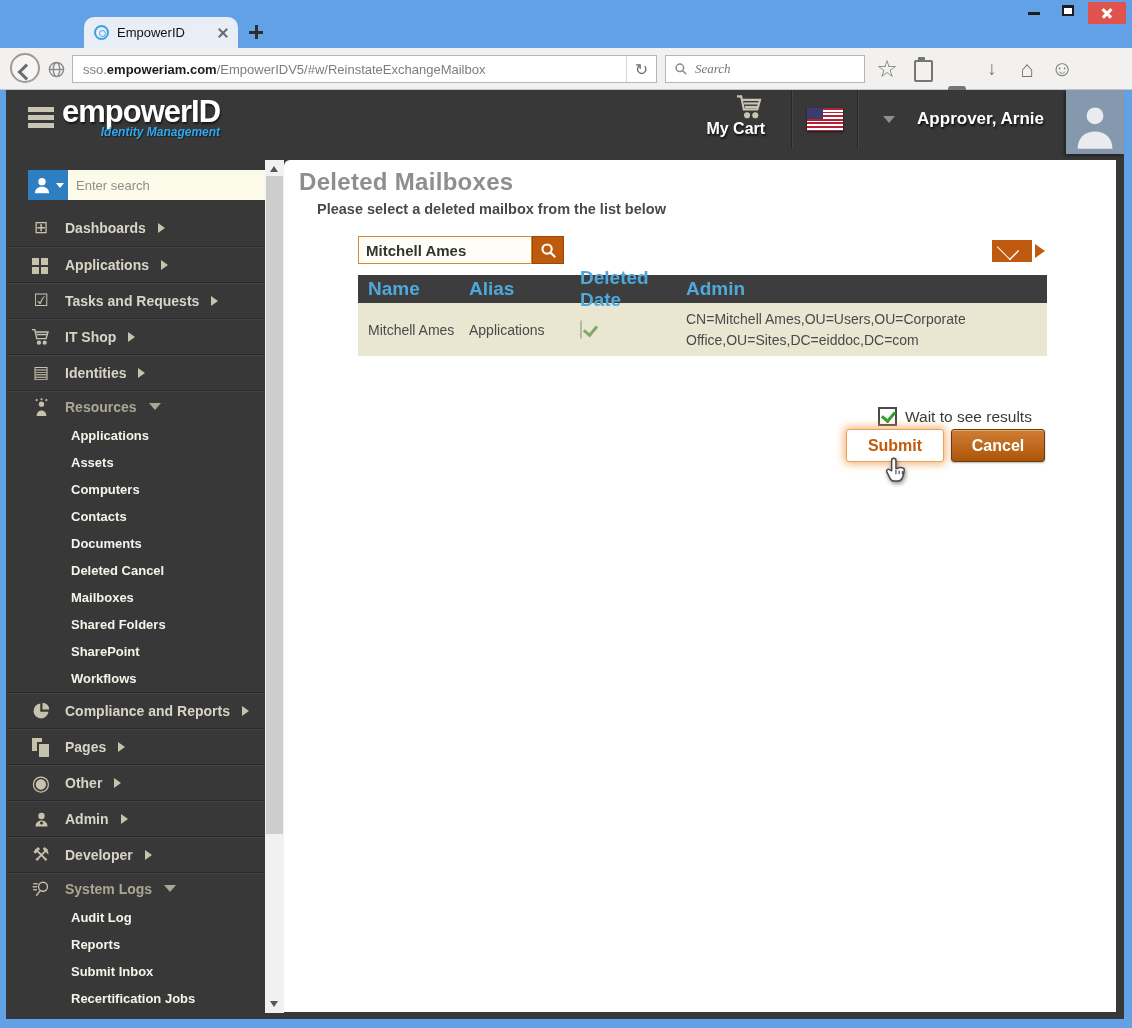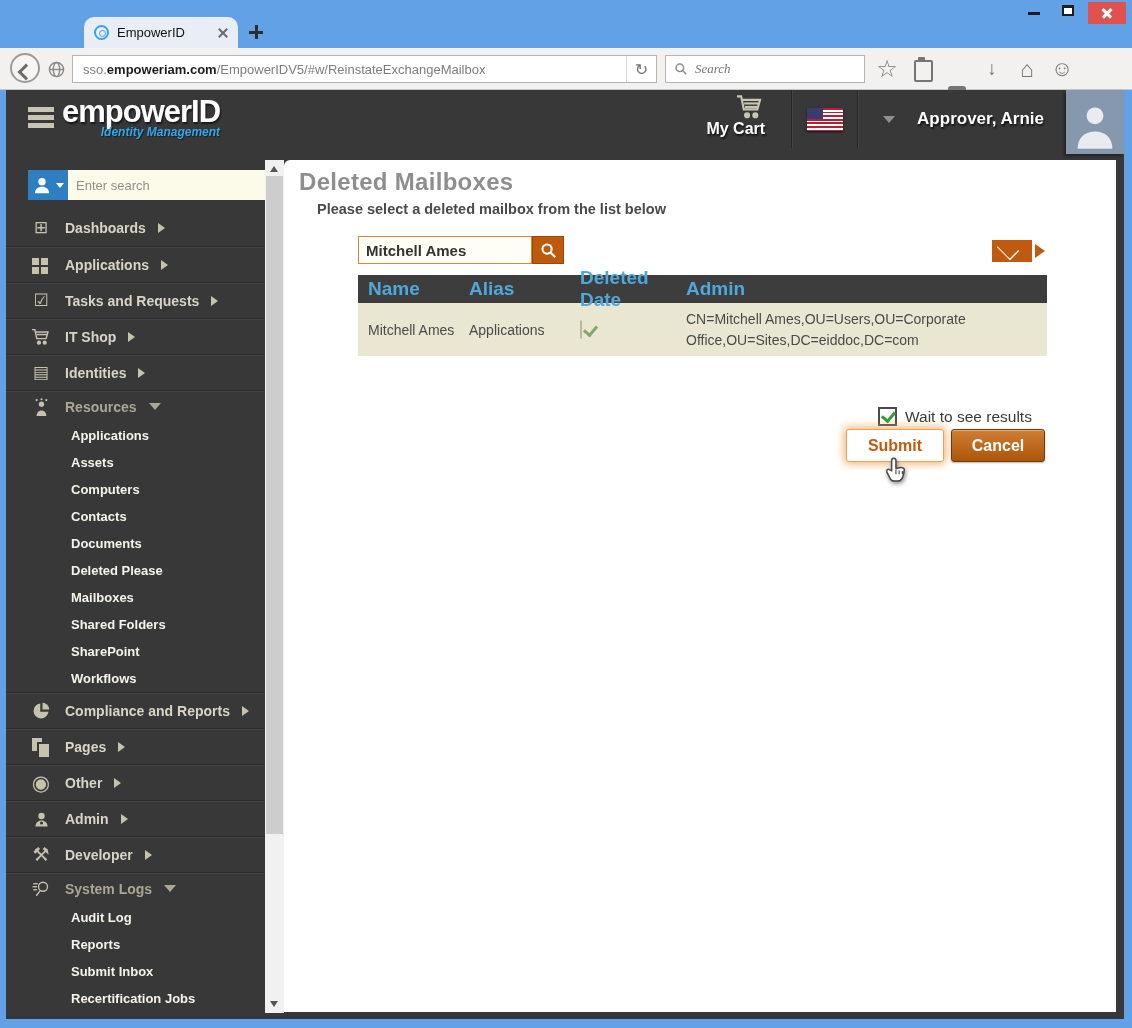--- a/index.html
+++ b/index.html
@@ -283,21 +283,21 @@
                 <circle cx="19" cy="3" r="1.6"></circle>
               </svg></span>
           <span class="nav-label">Resources</span>
           <span class="tri-d"></span>
         </div>
         <div class="sub-item">Applications</div>
         <div class="sub-item">Assets</div>
         <div class="sub-item">Computers</div>
         <div class="sub-item">Contacts</div>
         <div class="sub-item">Documents</div>
-        <div class="sub-item">Deleted Please</div>
+        <div class="sub-item">Deleted Cancel</div>
         <div class="sub-item">Mailboxes</div>
         <div class="sub-item">Shared Folders</div>
         <div class="sub-item">SharePoint</div>
         <div class="sub-item">Workflows</div>
 
         <div class="nav-item">
           <span class="nav-ico"><svg width="18" height="18" viewBox="0 0 24 24" fill="currentColor">
                 <path d="M11 2 A10 10 0 1 0 22 13 L11 13 Z"></path>
                 <path d="M14 1 a9 9 0 0 1 9 9 l-9 0 Z"></path>
               </svg></span>

